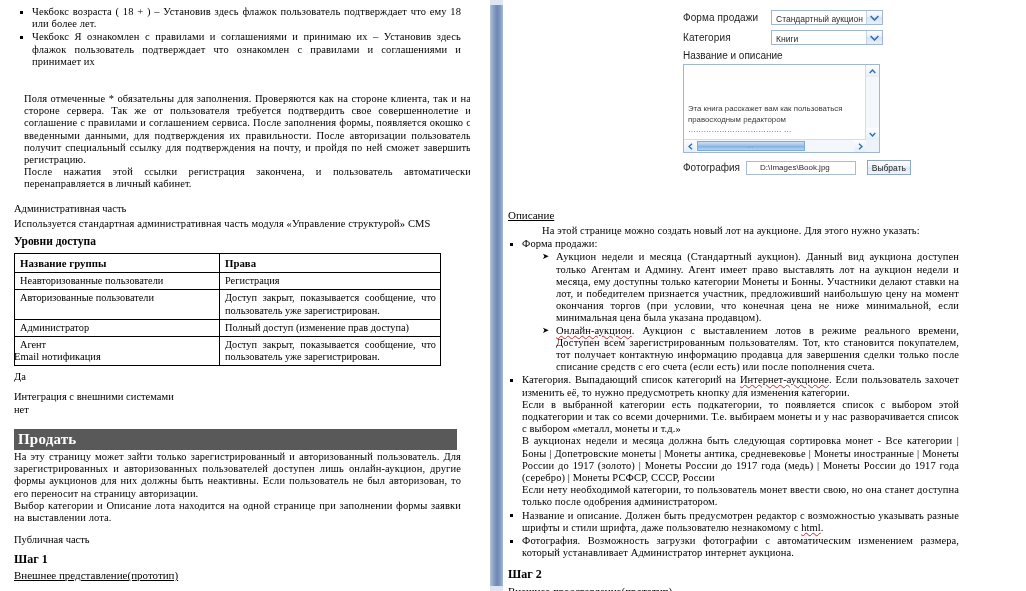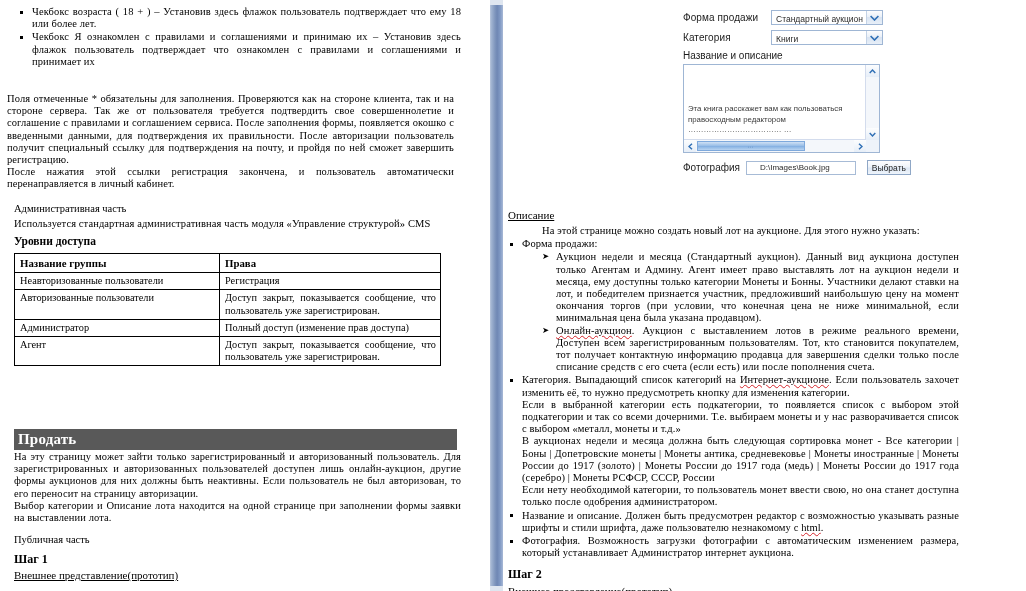--- a/index.html
+++ b/index.html
@@ -326,21 +326,21 @@
 
     <ul class="bullets" style="position:absolute; left:18px; top:6px; width:443px;">
       <li style="margin-bottom:1px;">
         <div class="p p-j">Чекбокс возраста ( 18 + ) – Установив здесь флажок пользователь подтверждает что ему 18 или более лет.</div>
       </li>
       <li>
         <div class="p p-j">Чекбокс Я ознакомлен с правилами и соглашениями и принимаю их – Установив здесь флажок пользователь подтверждает что ознакомлен с правилами и соглашениями и принимает их</div>
       </li>
     </ul>
 
-    <div style="position:absolute; left:7px; top:93px; width:447px;">
+    <div style="position:absolute; left:24px; top:93px; width:447px;">
       <div class="p p-j">Поля отмеченные * обязательны для заполнения. Проверяются как на стороне клиента, так и на стороне сервера.     Так же от пользователя требуется подтвердить свое совершеннолетие и соглашение с правилами и соглашением сервиса. После заполнения формы, появляется окошко с введенными данными, для подтверждения их правильности. После авторизации пользователь получит специальный ссылку для подтверждения на почту, и пройдя по ней сможет завершить регистрацию.</div>
       <div class="p p-j" style="margin-top:0px;">После нажатия этой ссылки регистрация закончена, и пользователь автоматически перенаправляется в личный кабинет.</div>
     </div>
 
     <div style="position:absolute; left:14px; top:202px; width:447px;">
       <div class="h-plain">Административная часть</div>
       <div class="p p-j" style="margin-top:3px;">Используется стандартная административная часть модуля «Управление структурой» CMS</div>
       <div class="h-bold-sm" style="margin-top:4px;">Уровни доступа</div>
     </div>
 
@@ -368,20 +368,26 @@
           <td>Администратор</td>
           <td class="just">Полный доступ (изменение прав доступа)</td>
         </tr>
         <tr>
           <td>Агент</td>
           <td class="just">Доступ закрыт, показывается сообщение, что пользователь уже зарегистрирован.</td>
         </tr>
       </tbody>
     </table>
 
+    <div style="position:absolute; left:14px; top:350px; width:447px;">
+      <div class="h-plain">Email нотификация</div>
+      <div class="h-plain" style="margin-top:7px;">Да</div>
+      <div class="h-plain" style="margin-top:7px;">Интеграция с внешними системами</div>
+      <div class="h-plain">нет</div>
+    </div>
 
     <div class="bar-heading" style="position:absolute; left:14px; top:429px; width:443px; box-sizing:border-box;">Продать</div>
 
     <div style="position:absolute; left:14px; top:451px; width:447px;">
       <div class="p p-j">На эту страницу может зайти только зарегистрированный и авторизованный пользователь. Для зарегистрированных и авторизованных пользователей доступен лишь онлайн-аукцион, другие формы аукционов для них должны быть неактивны. Если пользователь не был авторизован, то его переносит на страницу авторизации.</div>
       <div class="p p-j">Выбор категории и  Описание лота находится на одной странице при заполнении формы заявки на выставлении лота.</div>
       <div class="h-plain" style="margin-top:9px;">Публичная часть</div>
       <div class="h-step" style="margin-top:6px;">Шаг 1</div>
       <div class="h-sub" style="margin-top:2px;">Внешнее представление(прототип)</div>
     </div>

